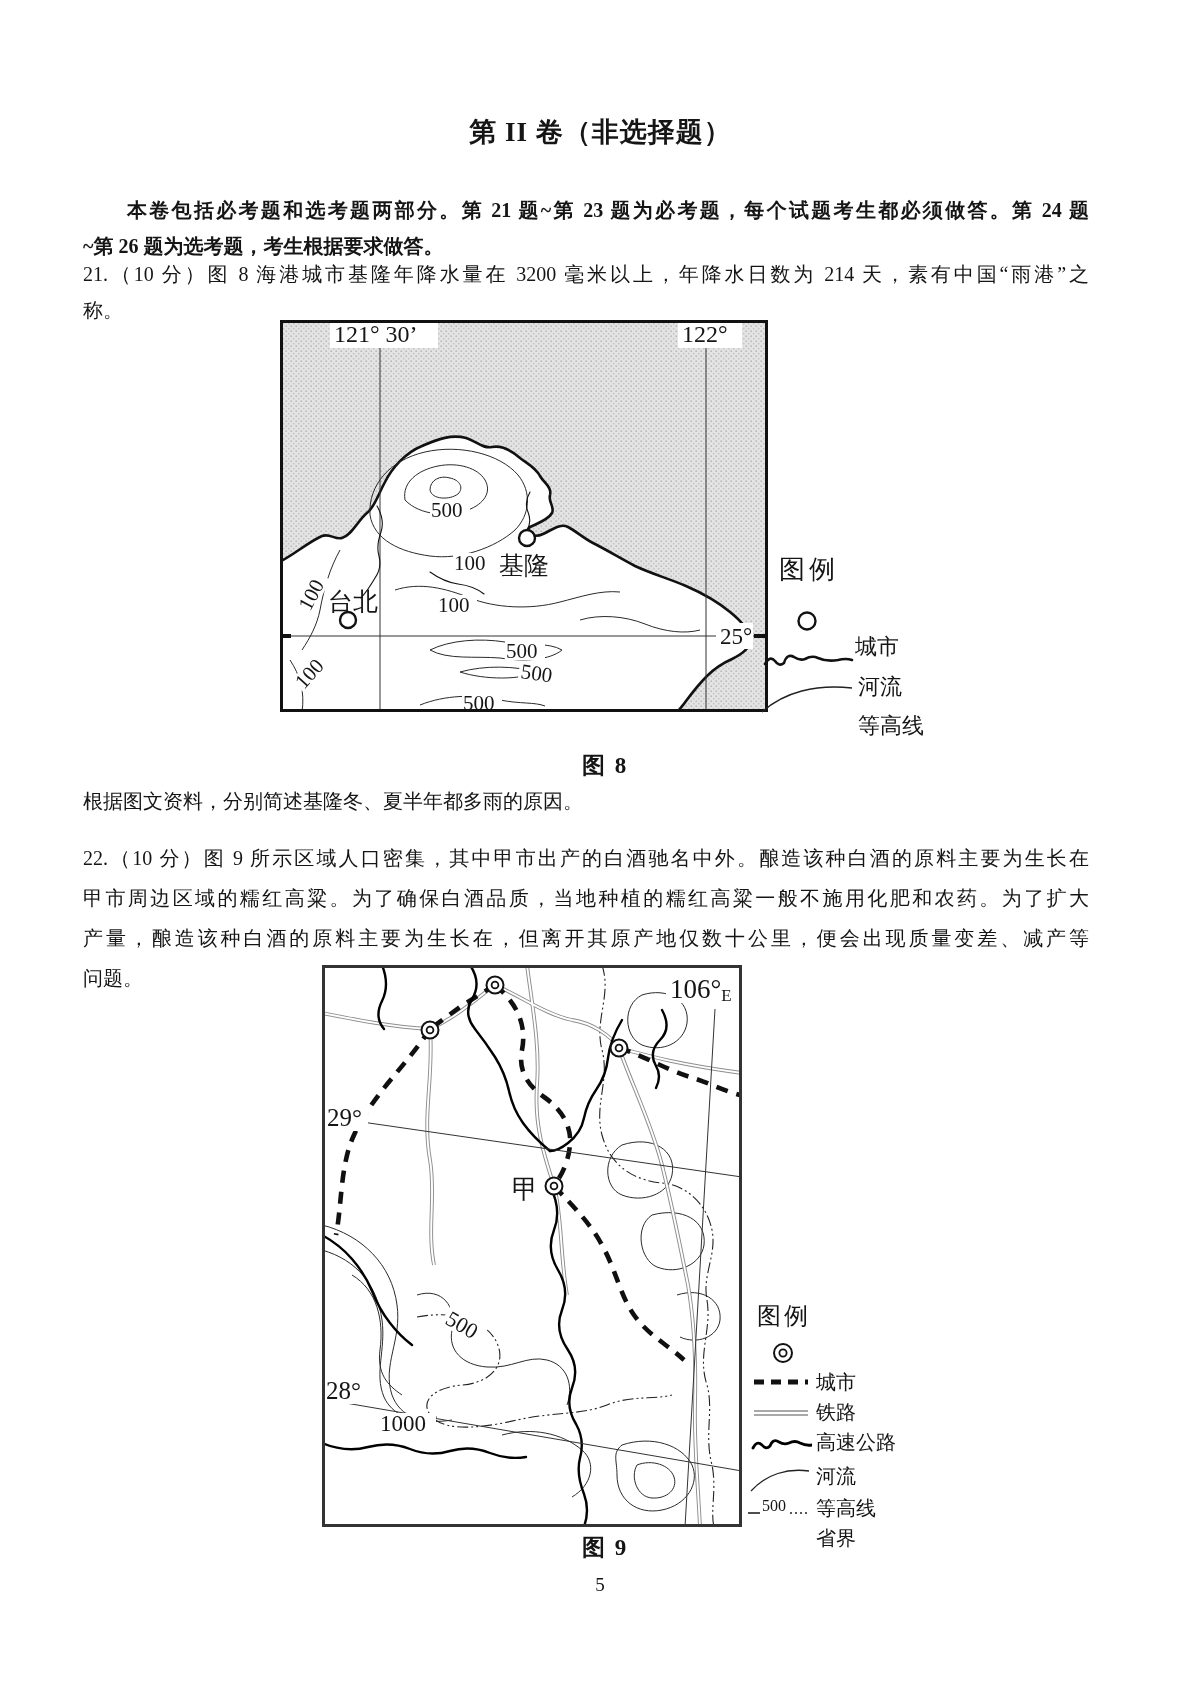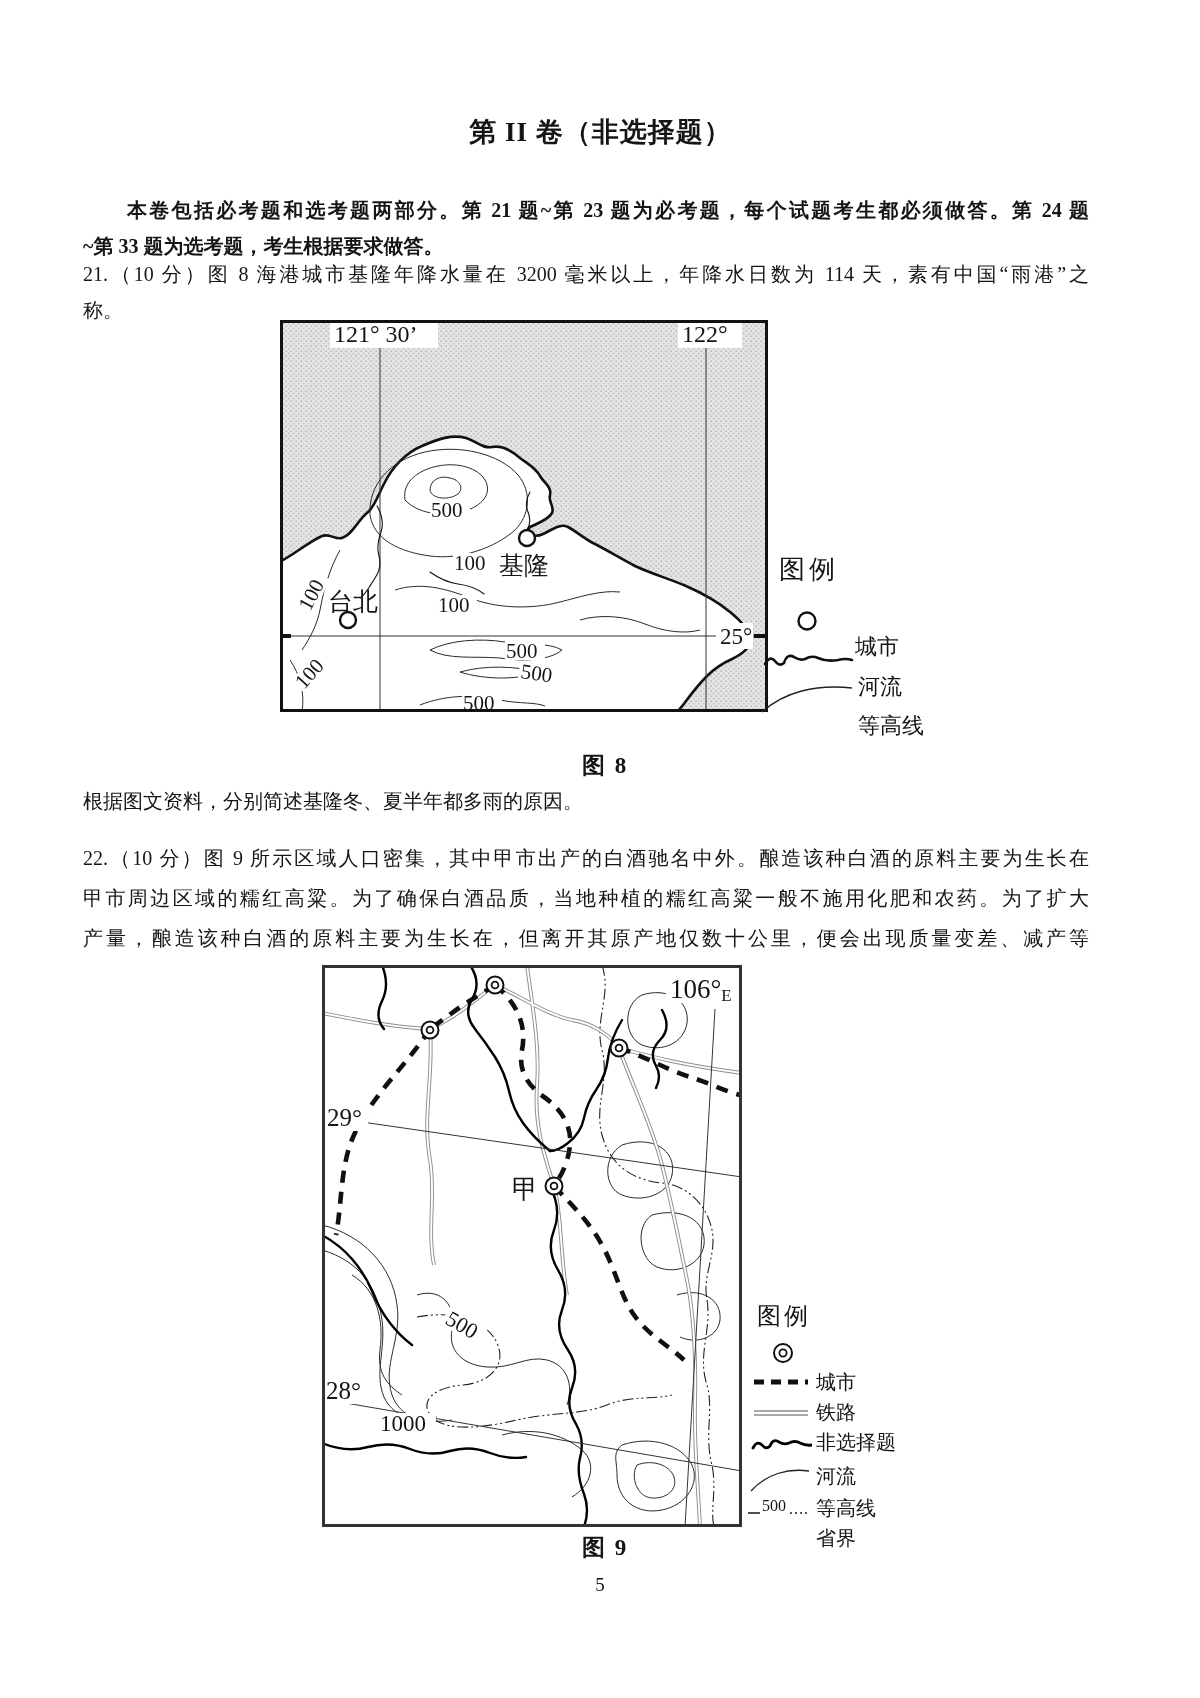--- a/index.html
+++ b/index.html
@@ -50,25 +50,25 @@
 </style>
 </head>
 <body>
 
 <div class="page">
 
   <div class="abs title">第 II 卷（非选择题）</div>
 
   <div class="abs para intro">
     <div class="line j indent1">本卷包括必考题和选考题两部分。第 21 题~第 23 题为必考题，每个试题考生都必须做答。第 24 题</div>
-    <div class="line">~第 33 题为选考题，考生根据要求做答。</div>
+    <div class="line">~第 26 题为选考题，考生根据要求做答。</div>
   </div>
 
   <div class="abs para q21">
-    <div class="line j">21.（10 分）图 8 海港城市基隆年降水量在 3200 毫米以上，年降水日数为 114 天，素有中国“雨港”之</div>
+    <div class="line j">21.（10 分）图 8 海港城市基隆年降水量在 3200 毫米以上，年降水日数为 214 天，素有中国“雨港”之</div>
     <div class="line">称。</div>
   </div>
 
   <svg class="abs mapbox" style="top:320px;left:280px;" width="488" height="392" viewBox="0 0 488 392">
     <defs>
       <pattern id="sea" width="5" height="5" patternUnits="userSpaceOnUse">
         <rect width="5" height="5" fill="#e4e4e4"></rect>
         <circle cx="1.2" cy="1.2" r="0.9" fill="#b9b9b9"></circle>
         <circle cx="3.7" cy="3.7" r="0.9" fill="#c4c4c4"></circle>
       </pattern>
@@ -171,20 +171,21 @@
   <div class="abs caption cap8">图 8</div>
 
   <div class="abs para q21q">
     <div class="line">根据图文资料，分别简述基隆冬、夏半年都多雨的原因。</div>
   </div>
 
   <div class="abs para q22">
     <div class="line j">22.（10 分）图 9 所示区域人口密集，其中甲市出产的白酒驰名中外。酿造该种白酒的原料主要为生长在</div>
     <div class="line j">甲市周边区域的糯红高粱。为了确保白酒品质，当地种植的糯红高粱一般不施用化肥和农药。为了扩大</div>
     <div class="line j">产量，酿造该种白酒的原料主要为生长在，但离开其原产地仅数十公里，便会出现质量变差、减产等</div>
+    <div class="line">问题。</div>
   </div>
 
   <svg class="abs mapbox" style="top:965px;left:322px;" width="420" height="562" viewBox="0 0 420 562">
     <defs>
       <path id="h1" d="M 0 48 C 35 55 70 62 108 64 C 135 52 155 33 173 20 C 200 32 225 50 250 55 C 270 58 288 70 297 83"></path>
       <path id="h2" d="M 297 83 C 330 92 360 100 420 108"></path>
       <path id="h3" d="M 297 83 C 310 120 330 160 340 200 C 350 240 358 280 366 320 C 372 355 374 400 373 440 C 372 480 376 520 378 562"></path>
       <path id="h4" d="M 205 0 C 210 40 218 80 215 120 C 212 160 222 190 232 221 C 240 250 238 290 245 330"></path>
       <path id="h5" d="M 108 64 C 112 110 100 150 108 195 C 114 230 105 265 112 300"></path>
     </defs>
@@ -291,21 +292,21 @@
     </svg>
     <div class="abs lg-label lg9-city-lb">城市</div>
     <svg class="abs" style="top:1376px;left:752px;" width="58" height="12">
       <line x1="2" y1="6" x2="56" y2="6" stroke="#111" stroke-width="5" stroke-dasharray="10 7"></line>
     </svg>
     <div class="abs lg-label lg9-rail-lb">铁路</div>
     <svg class="abs" style="top:1408px;left:752px;" width="58" height="10">
       <line x1="2" y1="3" x2="56" y2="3" stroke="#8d8d8d" stroke-width="1.6"></line>
       <line x1="2" y1="7" x2="56" y2="7" stroke="#8d8d8d" stroke-width="1.6"></line>
     </svg>
-    <div class="abs lg-label lg9-hwy-lb">非选择题</div>
+    <div class="abs lg-label lg9-hwy-lb">高速公路</div>
     <svg class="abs" style="top:1436px;left:750px;" width="62" height="22">
       <path d="M 3 12 q 4 -8 9 -3 q 4 5 8 1 q 3 -8 9 -4 q 5 3 10 1 q 6 -3 11 0 q 6 3 12 2" fill="none" stroke="#000" stroke-width="2.8" stroke-linecap="round"></path>
     </svg>
     <div class="abs lg-label lg9-river-lb">河流</div>
     <svg class="abs" style="top:1464px;left:748px;" width="64" height="30">
       <path d="M 3 27 C 18 10 40 4 61 7" fill="none" stroke="#222" stroke-width="1.3"></path>
     </svg>
     <div class="abs lg-label lg9-contour-lb">等高线</div>
     <svg class="abs" style="top:1496px;left:746px;" width="66" height="24">
       <line x1="2" y1="17" x2="14" y2="17" stroke="#222" stroke-width="1.6"></line>

